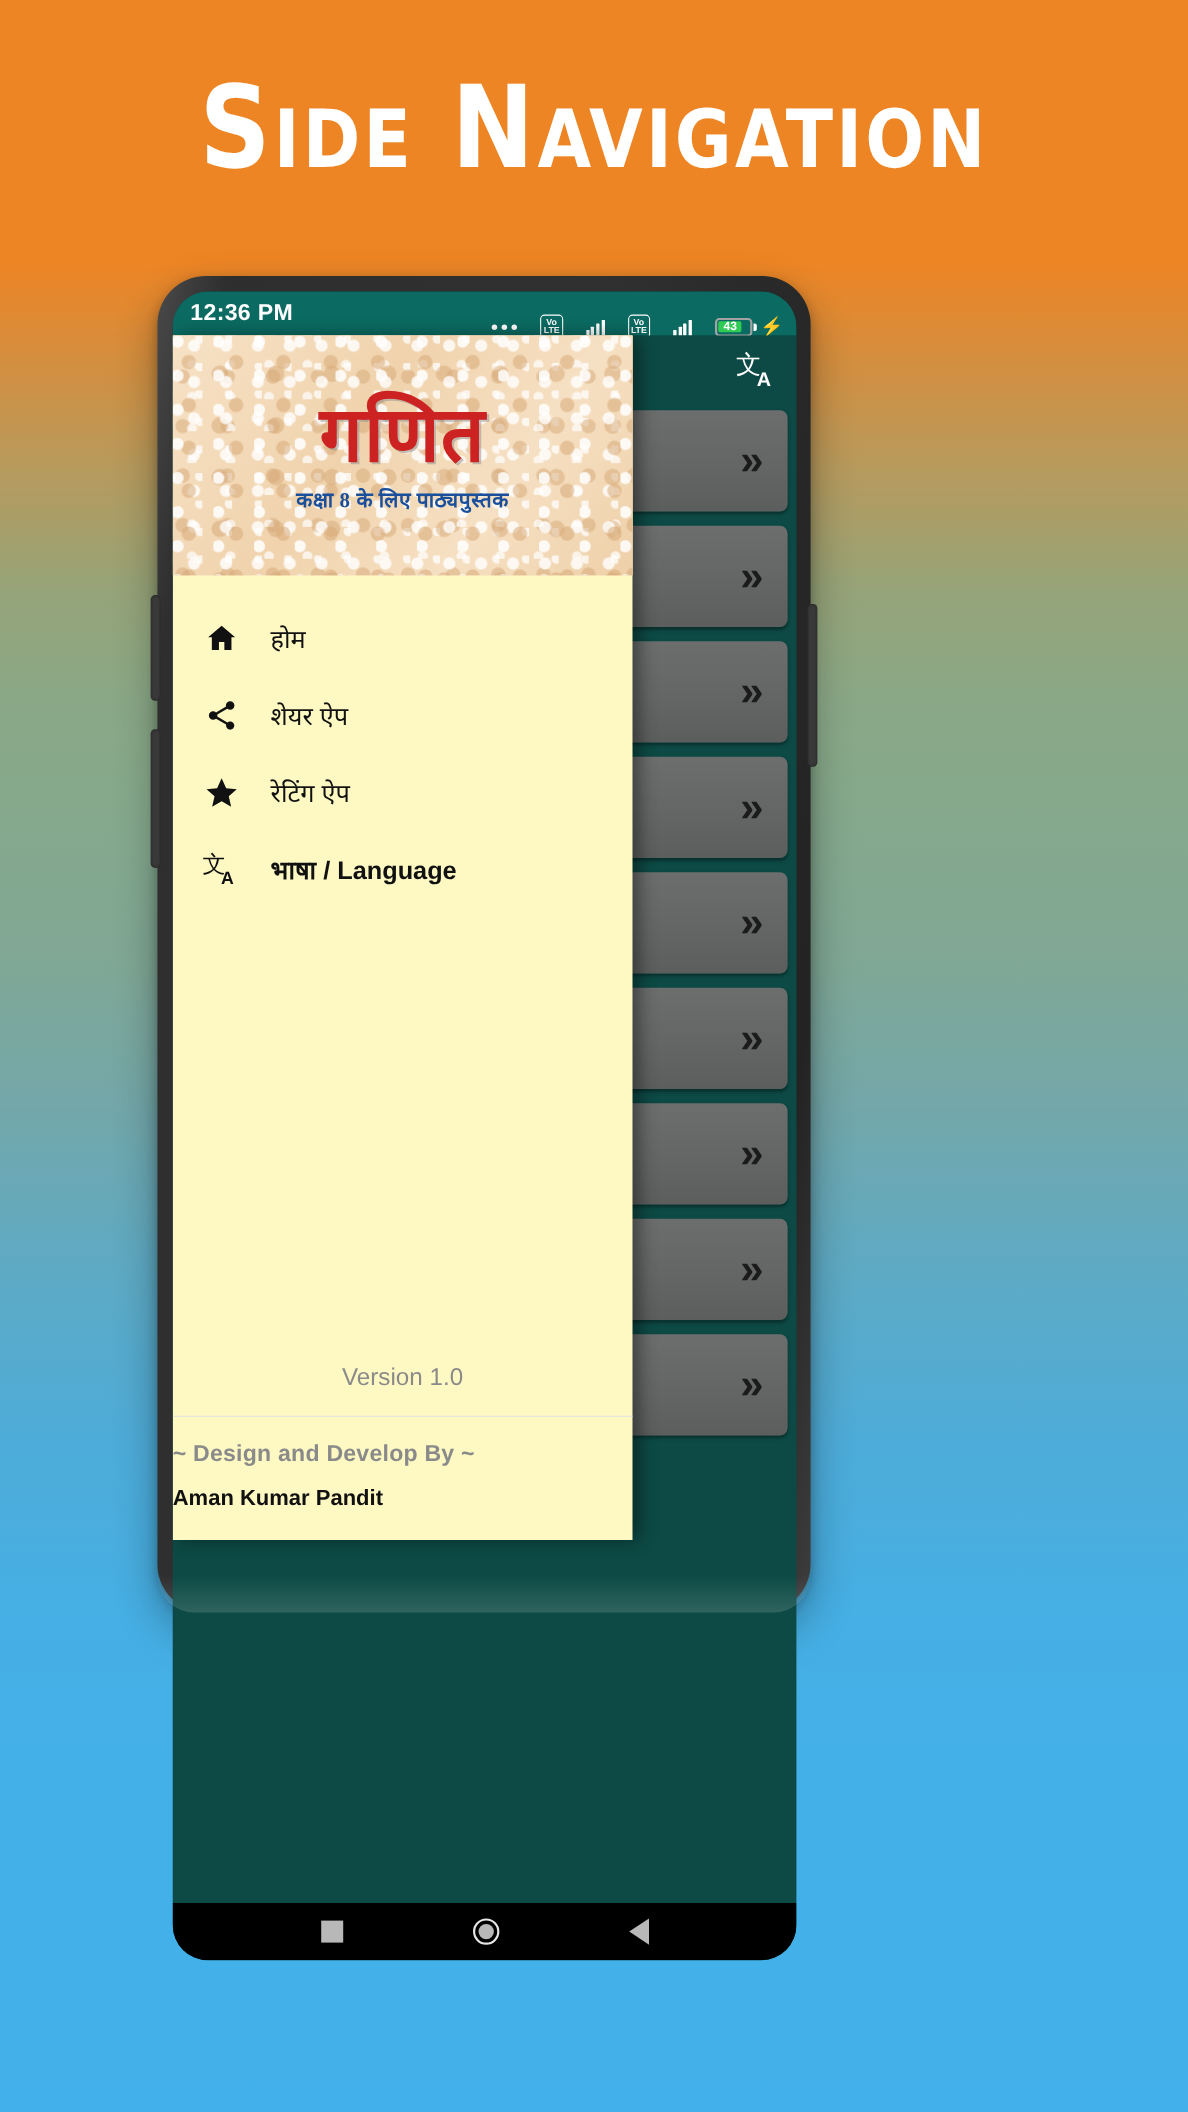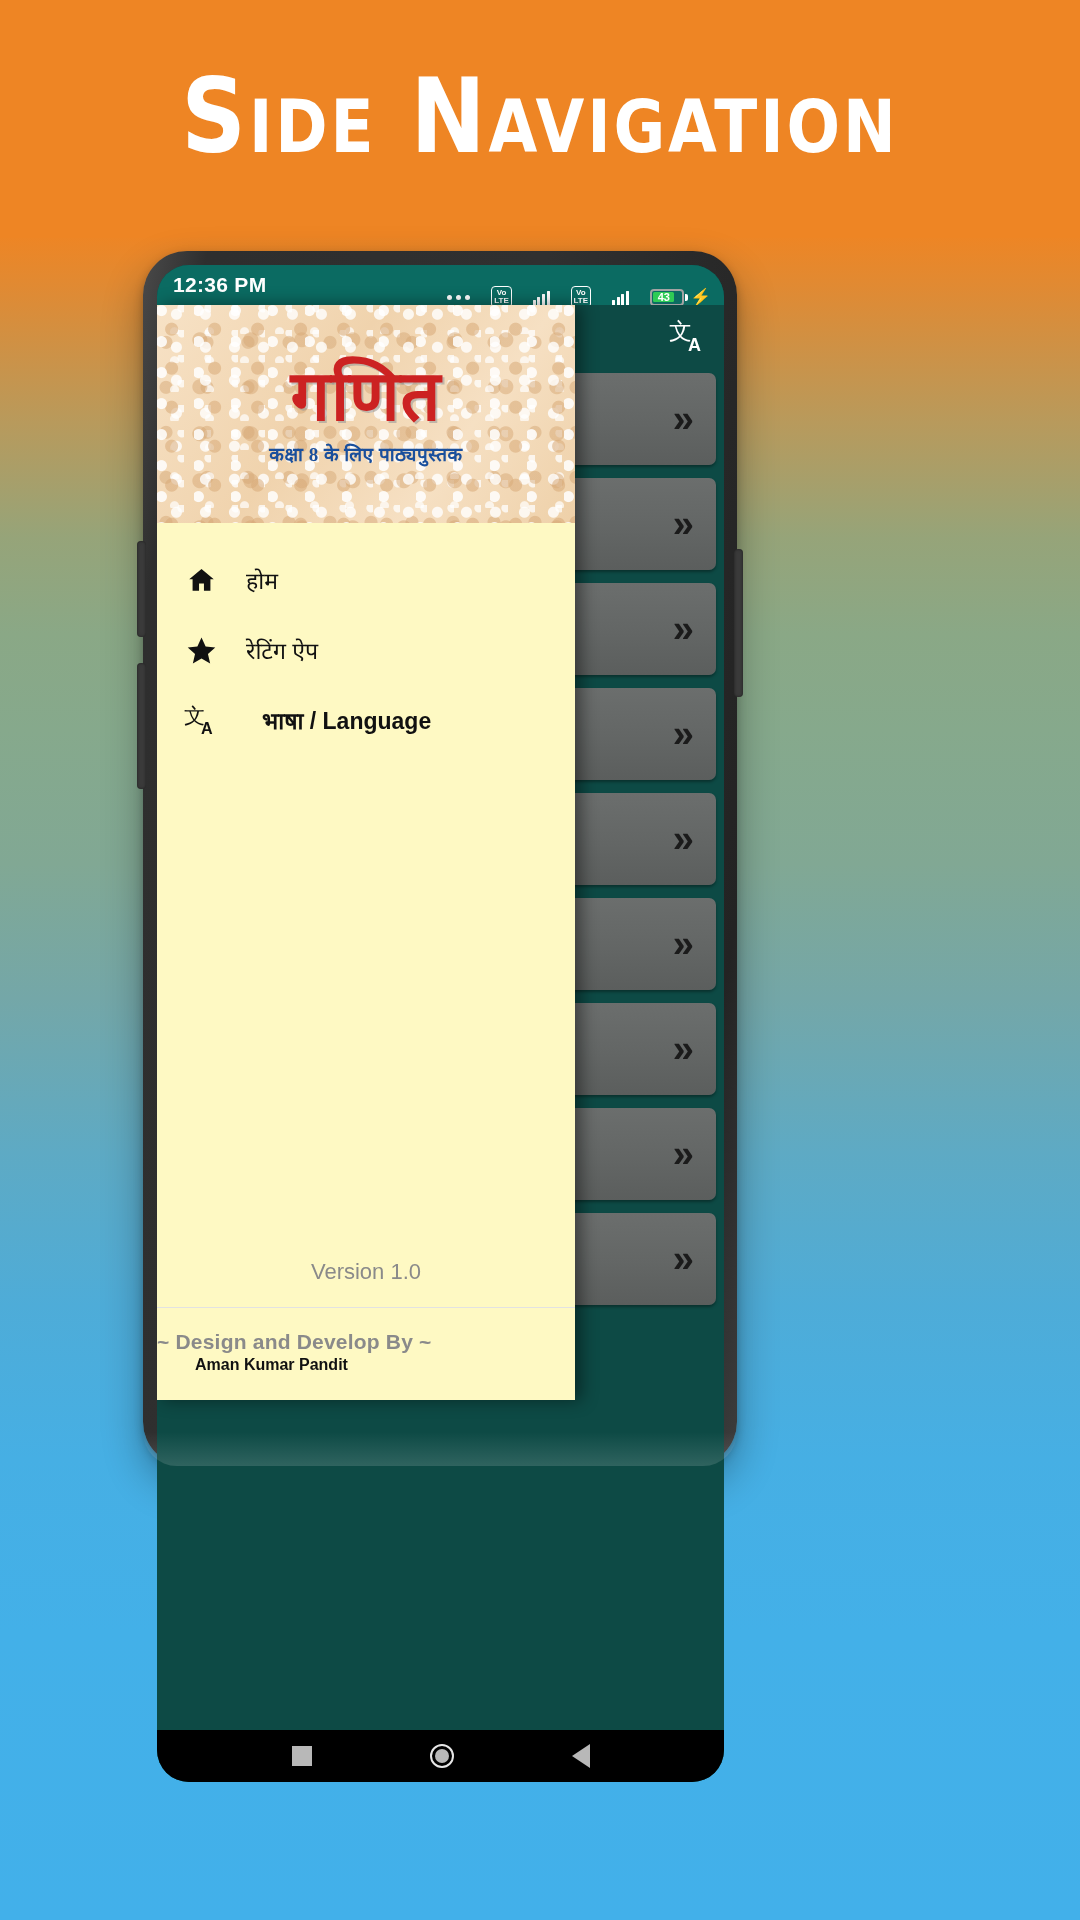--- a/index.html
+++ b/index.html
@@ -172,31 +172,31 @@
     font-family: "Liberation Serif", serif;
     font-size: 19px; font-weight: 700; color:#1a4f9c; letter-spacing:.5px;
   }
   .drawer-menu { padding-top: 22px; flex: 0 0 auto; }
   .menu-item {
     display:flex; align-items:center; height:70px; padding: 0 0 0 27px; gap: 28px;
     cursor: pointer;
   }
   .menu-icon { width:34px; height:34px; display:flex; align-items:center; justify-content:center; flex:0 0 34px; }
   .menu-label { font-size: 23px; color:#111111; font-weight:400; }
-  .menu-label.lang { font-weight:600;margin-left:16px; }
+  .menu-label.lang { font-weight:600; }
   .drawer-spacer { flex: 1 1 auto; }
   .version {
     text-align:center; color:#8a8a8a; font-size: 22px; padding-bottom: 22px;
   }
   .drawer-footer {
     border-top: 1.5px solid #e2e2e2;
     padding: 22px 0 26px 0; text-align:left;font-weight:bold;
   }
   .credit-label { color:#8a8a8a; font-size:21px; letter-spacing:.2px; }
-  .credit-name { color:#111111; font-size:16px; margin-top: 2px; padding-left: 38px; }
+  .credit-name { color:#111111; font-size:20px; margin-top: 17px; }
 
   
   .navbar {
     position:absolute; left:0; bottom:0; width:567px; height:52px; background:#000000;
     display:flex; align-items:center; justify-content:center; gap:118px; z-index: 6;
   }
   .nav-square { width:20px; height:20px; background:#b8b8b8; }
   .nav-circle { width:24px; height:24px; border:2.5px solid #e6e6e6; border-radius:50%;
                 display:flex; align-items:center; justify-content:center; }
   .nav-circle i { width:14px; height:14px; background:#b8b8b8; border-radius:50%; display:block; }
@@ -315,20 +315,28 @@
 
           <div class="menu-item">
             <span class="menu-icon">
               <svg viewBox="0 0 24 24" width="31" height="31">
                   <path fill="#111" d="M12 3 2.5 11h2.6v9h5v-5.6h3.8V20h5v-9h2.6z"></path>
                 </svg>
             </span>
             <span class="menu-label">होम</span>
           </div>
 
+          <div class="menu-item">
+            <span class="menu-icon">
+              <svg viewBox="0 0 24 24" width="31" height="31">
+                <path fill="#111" d="M18 16.1c-.76 0-1.44.3-1.96.77L8.91 12.7c.05-.23.09-.46.09-.7s-.04-.47-.09-.7l7.05-4.11c.54.5 1.25.81 2.04.81 1.66 0 3-1.34 3-3s-1.34-3-3-3-3 1.34-3 3c0 .24.04.47.09.7L8.04 9.81C7.5 9.31 6.79 9 6 9c-1.66 0-3 1.34-3 3s1.34 3 3 3c.79 0 1.5-.31 2.04-.81l7.12 4.16c-.05.21-.08.43-.08.65 0 1.61 1.31 2.92 2.92 2.92s2.92-1.31 2.92-2.92-1.31-2.9-2.92-2.9z"></path>
+              </svg>
+            </span>
+            <span class="menu-label">शेयर ऐप</span>
+          </div>
 
           <div class="menu-item">
             <span class="menu-icon">
               <svg viewBox="0 0 24 24" width="33" height="33">
                   <path fill="#111" d="M12 2.6 15 9.1l7 .7-5.3 4.7 1.6 6.9L12 17.8 5.7 21.4l1.6-6.9L2 9.8l7-.7z"></path>
                 </svg>
             </span>
             <span class="menu-label">रेटिंग ऐप</span>
           </div>
 

